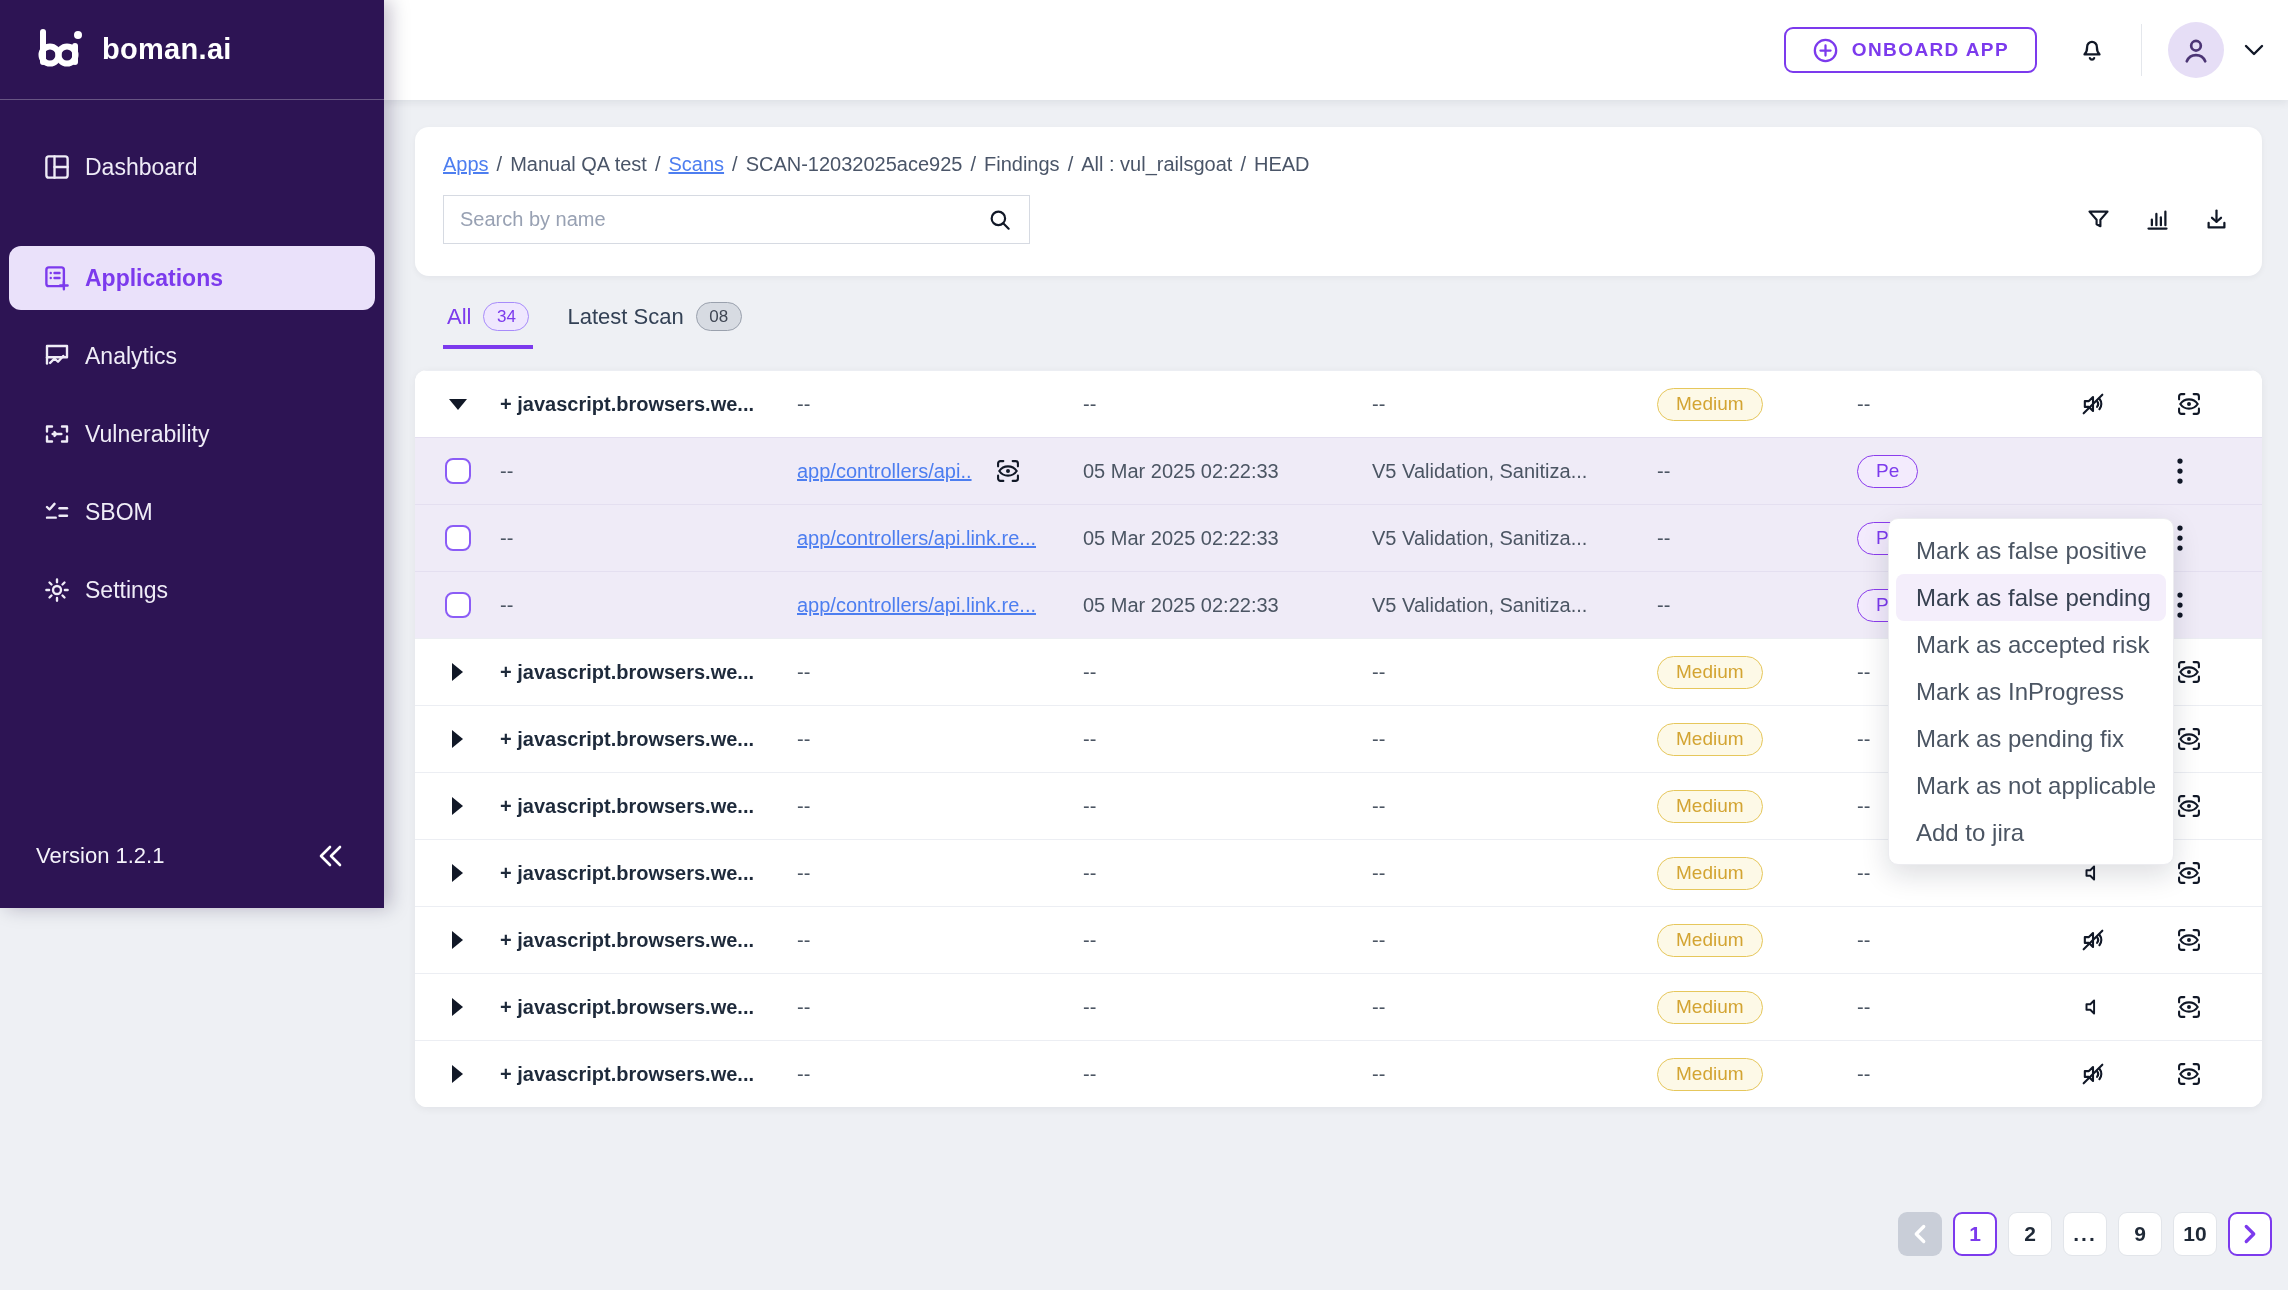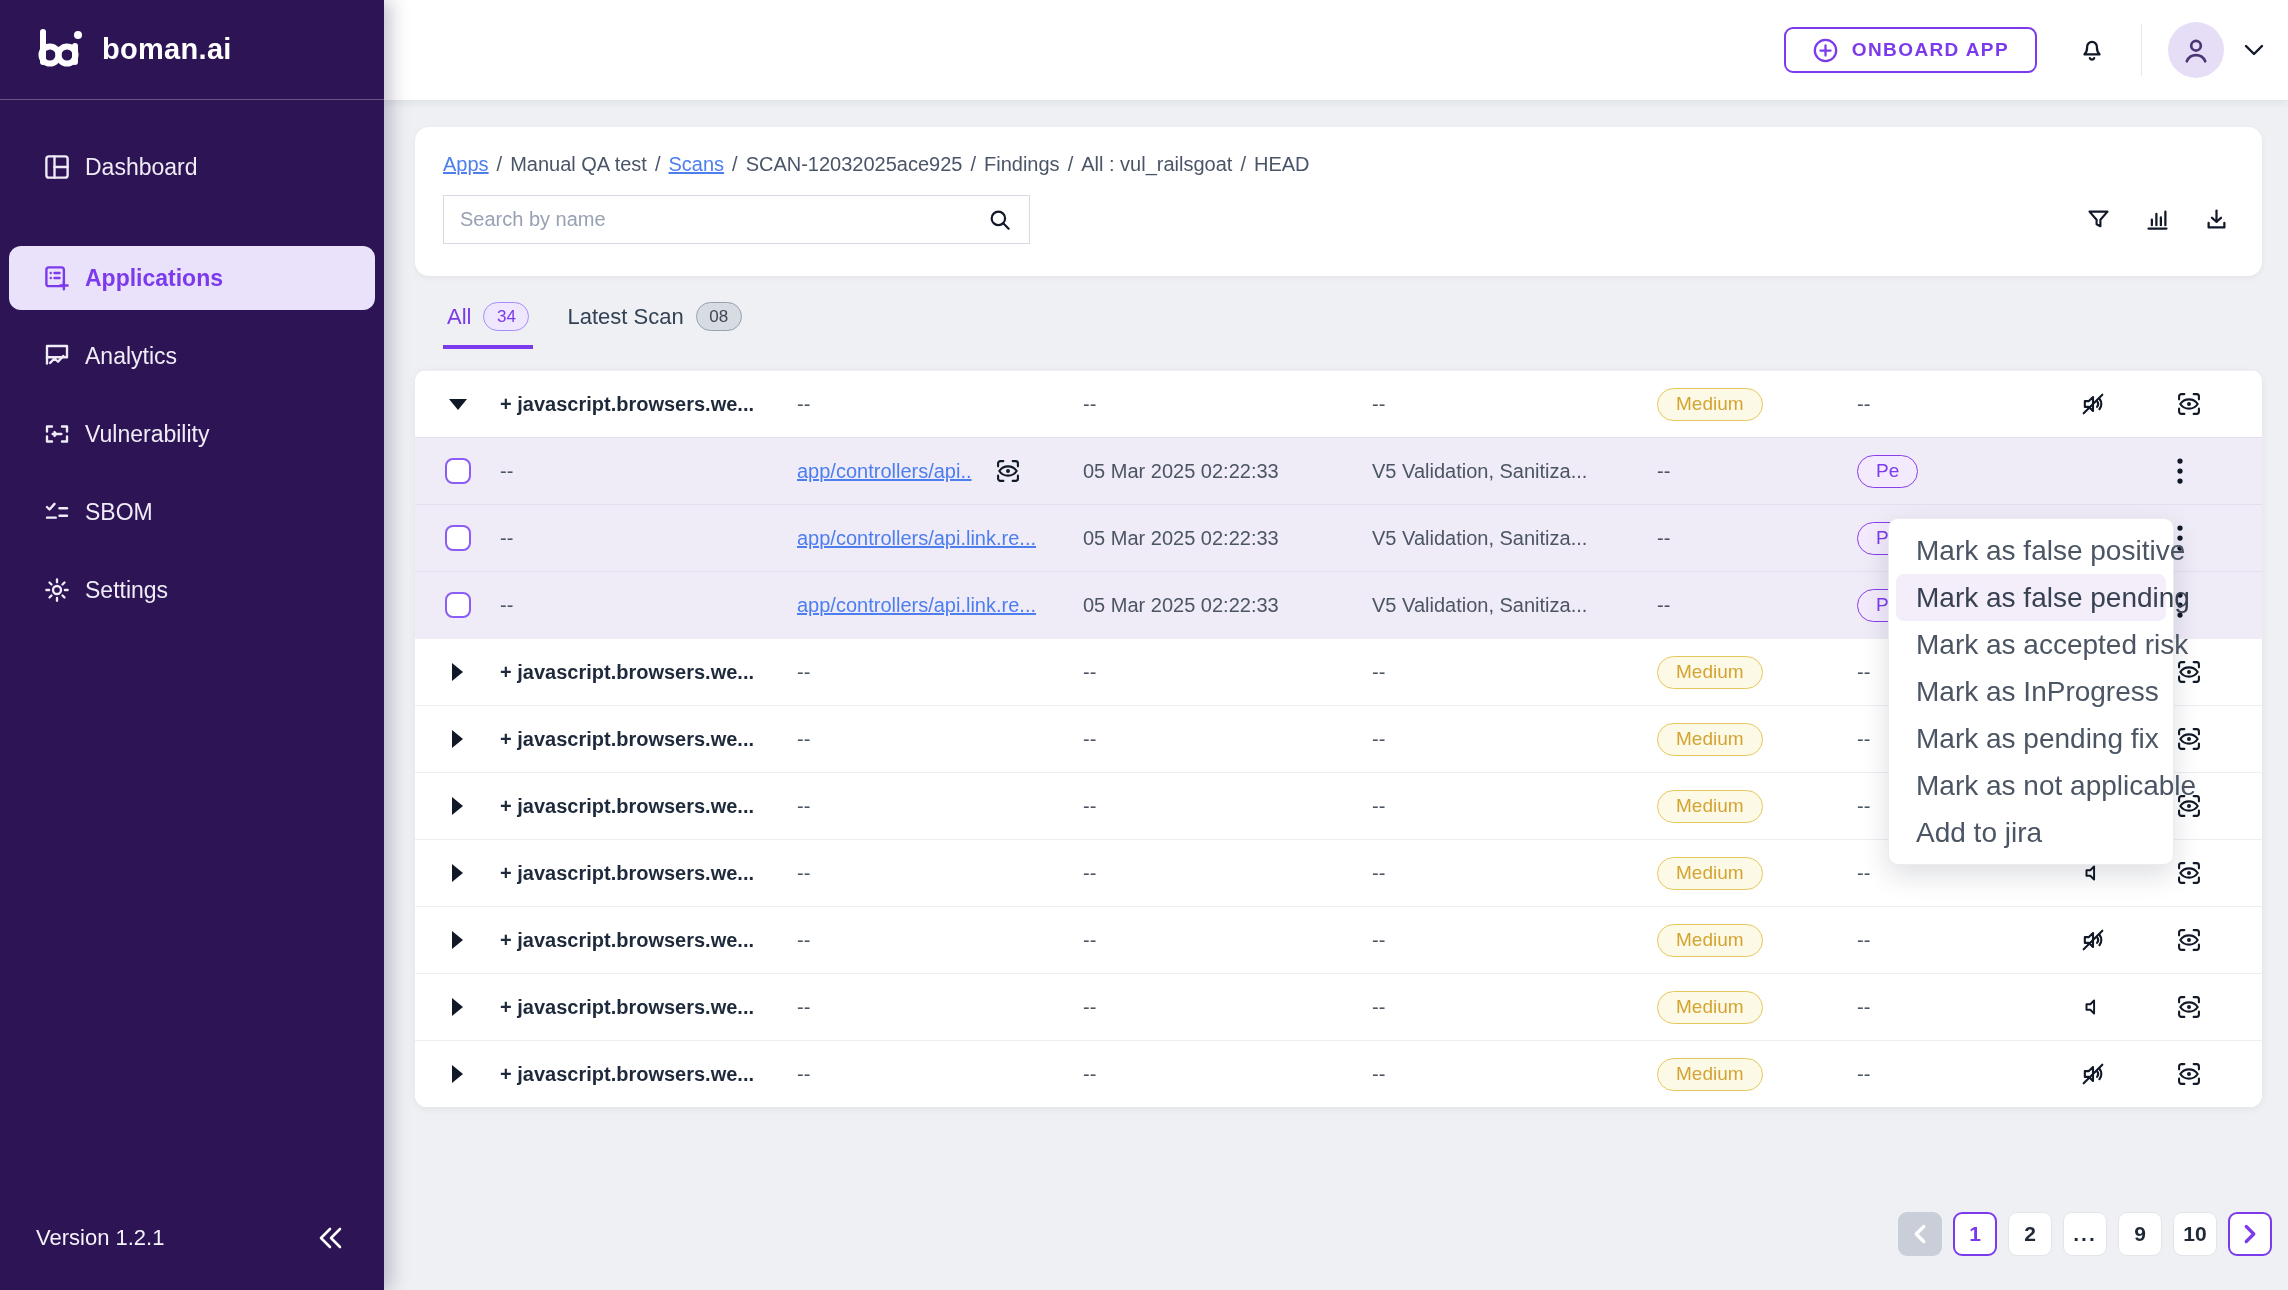--- a/index.html
+++ b/index.html
@@ -1,20 +1,20 @@
 <!DOCTYPE html>
 <html><head>
 <meta charset="utf-8">
 <style>
   * { margin:0; padding:0; box-sizing:border-box; }
   html,body { width:2288px; height:1290px; overflow:hidden; }
   body { font-family:"Liberation Sans", sans-serif; background:#eef0f4; position:relative; color:#1e293b; }
 
   
-  .sidebar { position:absolute; left:0; top:0; width:384px; height:1290px; background:#2d1454; z-index:30;
+  .sidebar { position:absolute; left:0; top:0; width:384px; height:908px; background:#2d1454; z-index:30;
              box-shadow:6px 0 18px rgba(20,8,50,.25); display:flex; flex-direction:column; }
   .logo-row { height:100px; display:flex; align-items:center; gap:16px; padding-left:34px;
               border-bottom:1px solid rgba(255,255,255,.28); }
   .logo-mark { width:52px; height:44px; }
   .logo-text { color:#ffffff; font-size:29px; font-weight:700; letter-spacing:.3px; }
   .nav { margin-top:28px; display:flex; flex-direction:column; }
   .nav-item { height:64px; margin:7px 9px; border-radius:12px; display:flex; align-items:center; gap:12px;
               padding-left:32px; color:#efecf7; font-size:23px; cursor:pointer; }
   .nav-item .nav-icon { width:32px; height:32px; display:flex; align-items:center; justify-content:center; }
   .nav-item svg { stroke:#efecf7; }
@@ -82,21 +82,21 @@
   .pill-status { background:#f3ebfd; border:1.5px solid #8b3ded; color:#7c3aed; }
   .checkbox { width:26px; height:26px; border:2.5px solid #8b5cf6; border-radius:8px; background:#fff; cursor:pointer; }
   .tri { width:0; height:0; display:inline-block; }
   .tri-right { border-top:9px solid transparent; border-bottom:9px solid transparent; border-left:11px solid #111827; }
   .tri-down { border-left:9px solid transparent; border-right:9px solid transparent; border-top:11px solid #111827; }
   .icon-btn { cursor:pointer; display:flex; align-items:center; }
 
   
   .context-menu { position:absolute; left:1888px; top:518px; width:286px; background:#fff; border:1px solid #ececf0;
                   border-radius:10px; box-shadow:0 10px 28px rgba(17,24,39,.14); padding:8px 0; z-index:20; }
-  .menu-item { height:47px; display:flex; align-items:center; padding:0 20px; margin:0 7px; font-size:28px;
+  .menu-item { height:47px; display:flex; align-items:center; padding:0 20px; margin:0 7px; font-size:24px;
                color:#4b5563; cursor:pointer; border-radius:8px; white-space:nowrap; }
   .menu-item.highlight { background:#f4eefb; color:#374151; }
 
   
   .pagination { position:absolute; top:1212px; right:16px; display:flex; gap:11px; z-index:4; }
   .page-btn { min-width:44px; height:44px; border-radius:9px; display:flex; align-items:center; justify-content:center;
               font-size:21px; font-weight:700; background:#fff; border:1.5px solid #e2e5ea; color:#1f2937; cursor:pointer; }
   .page-btn.active { border:2px solid #7c3aed; color:#7c3aed; }
   .page-btn.nav-prev { background:#c9ced8; border:none; }
   .page-btn.nav-next { background:#fff; border:2px solid #7c3aed; }

